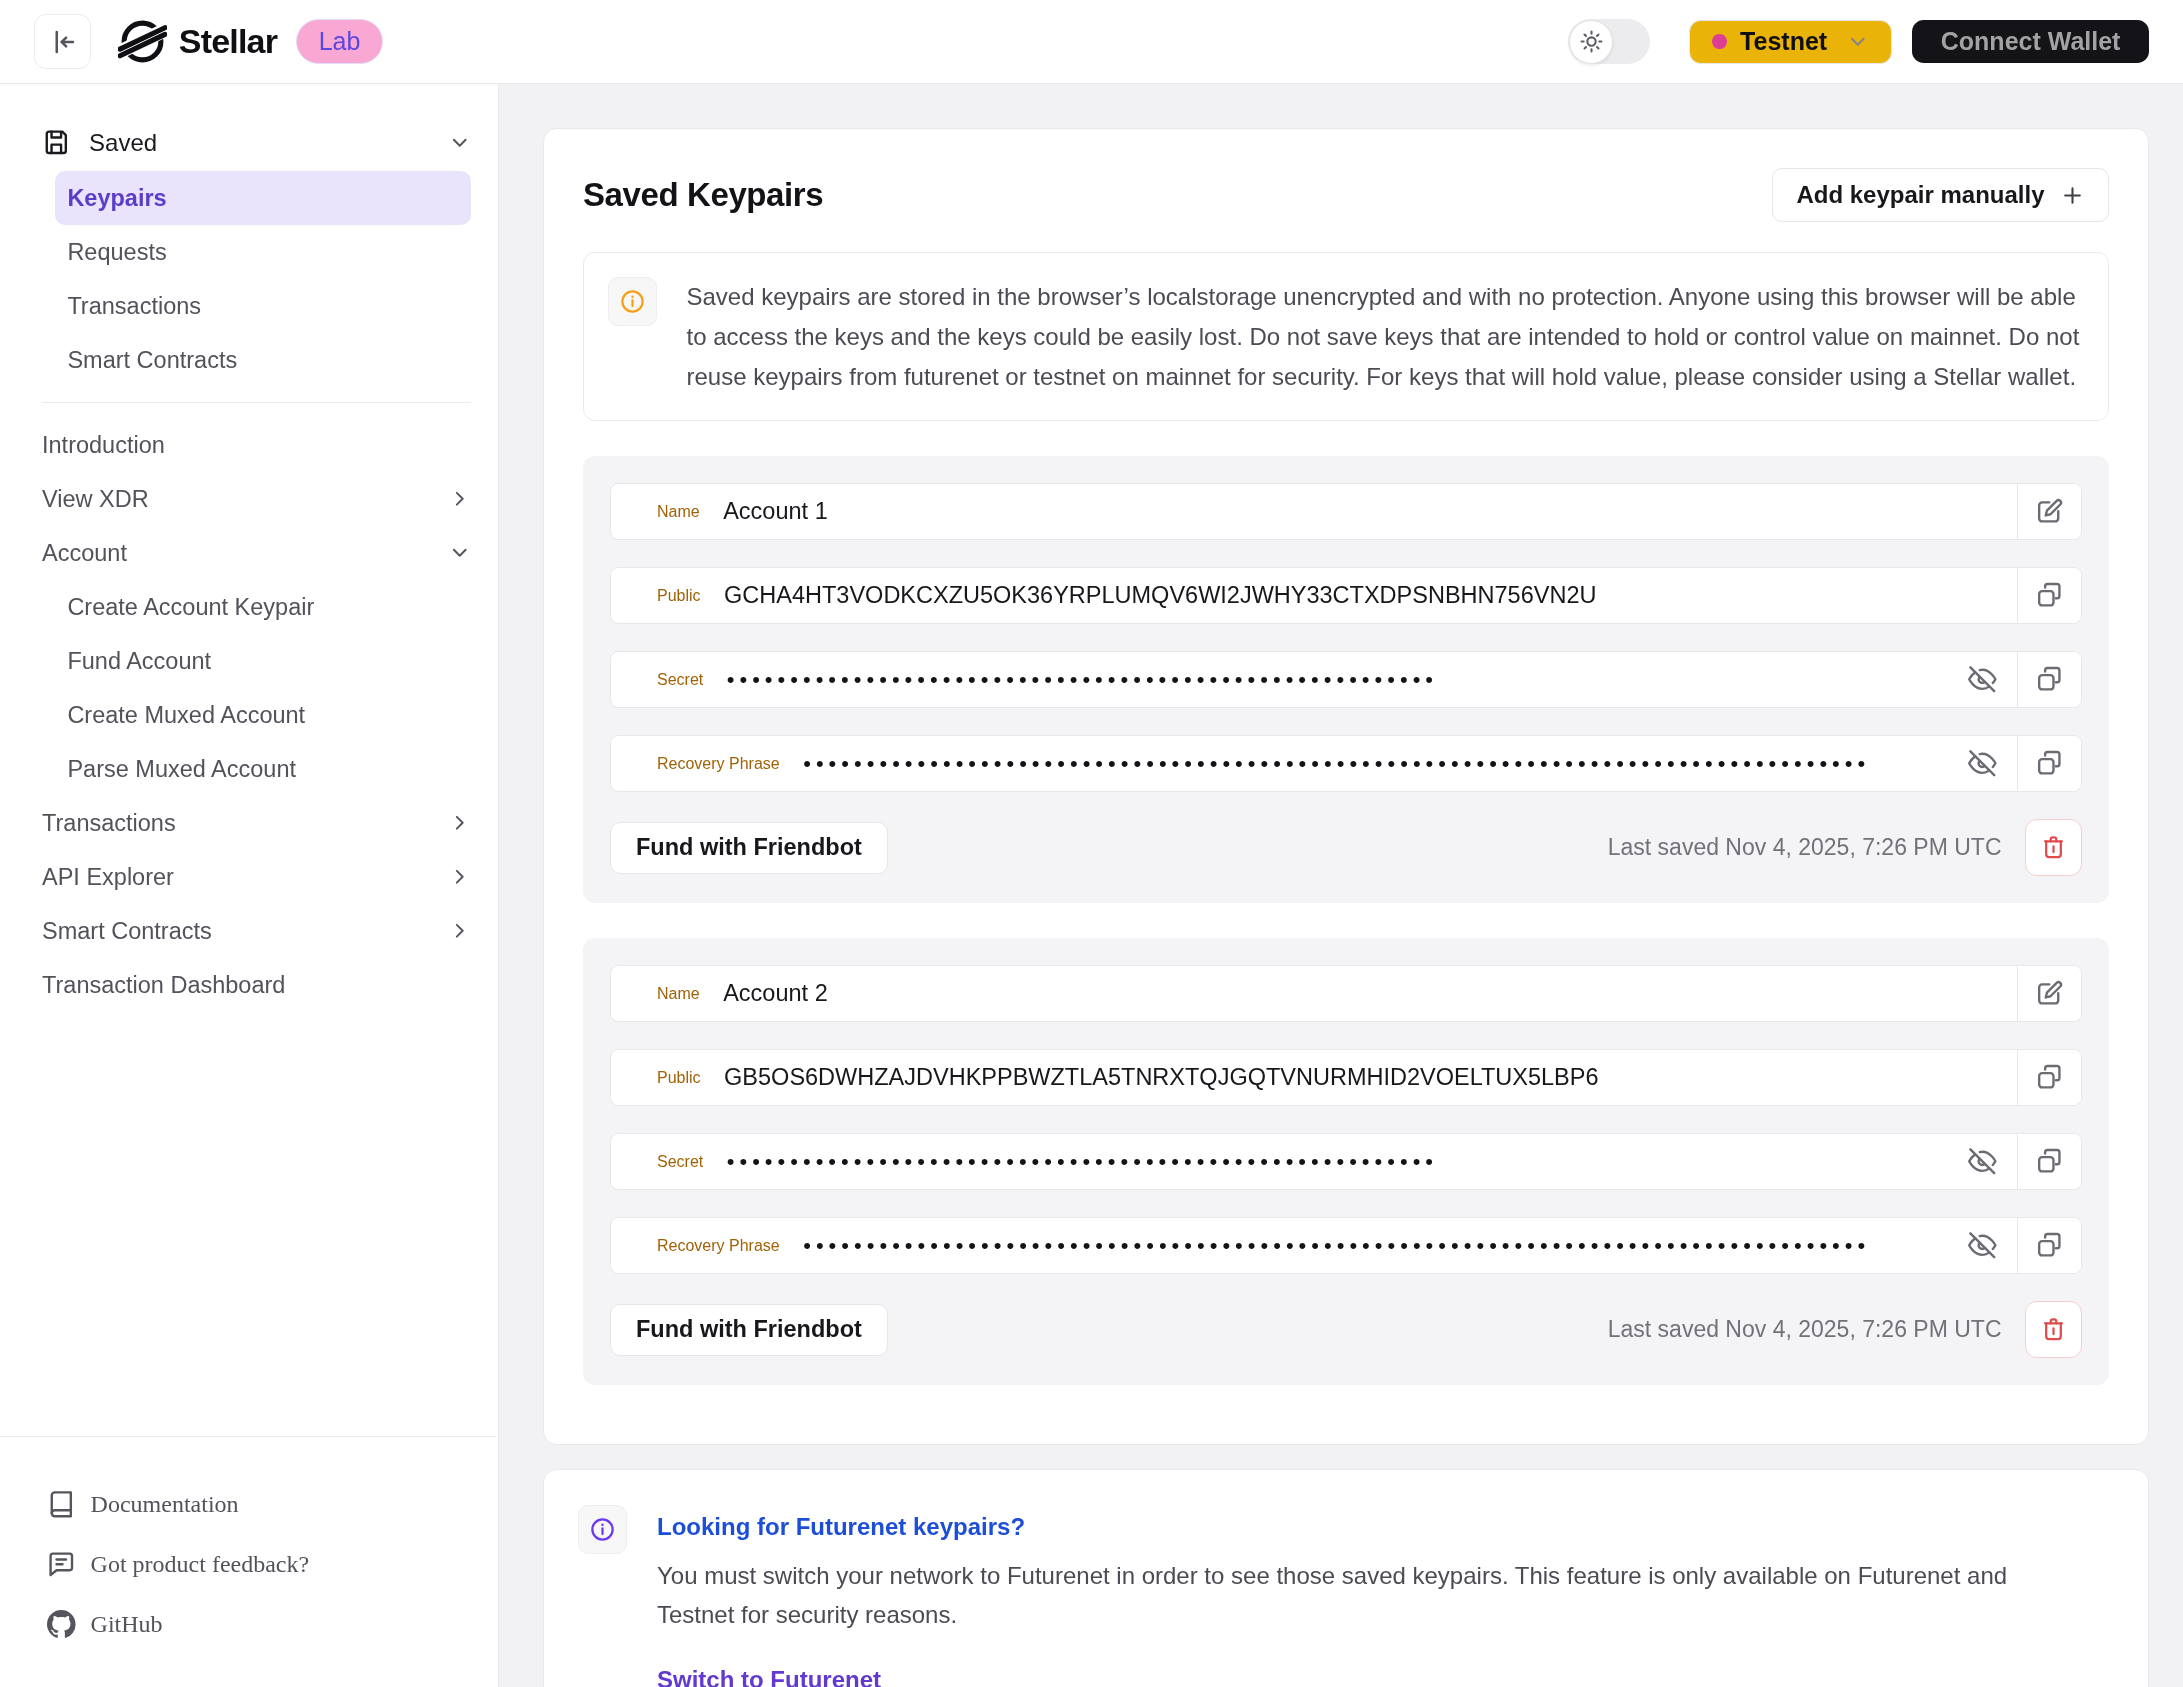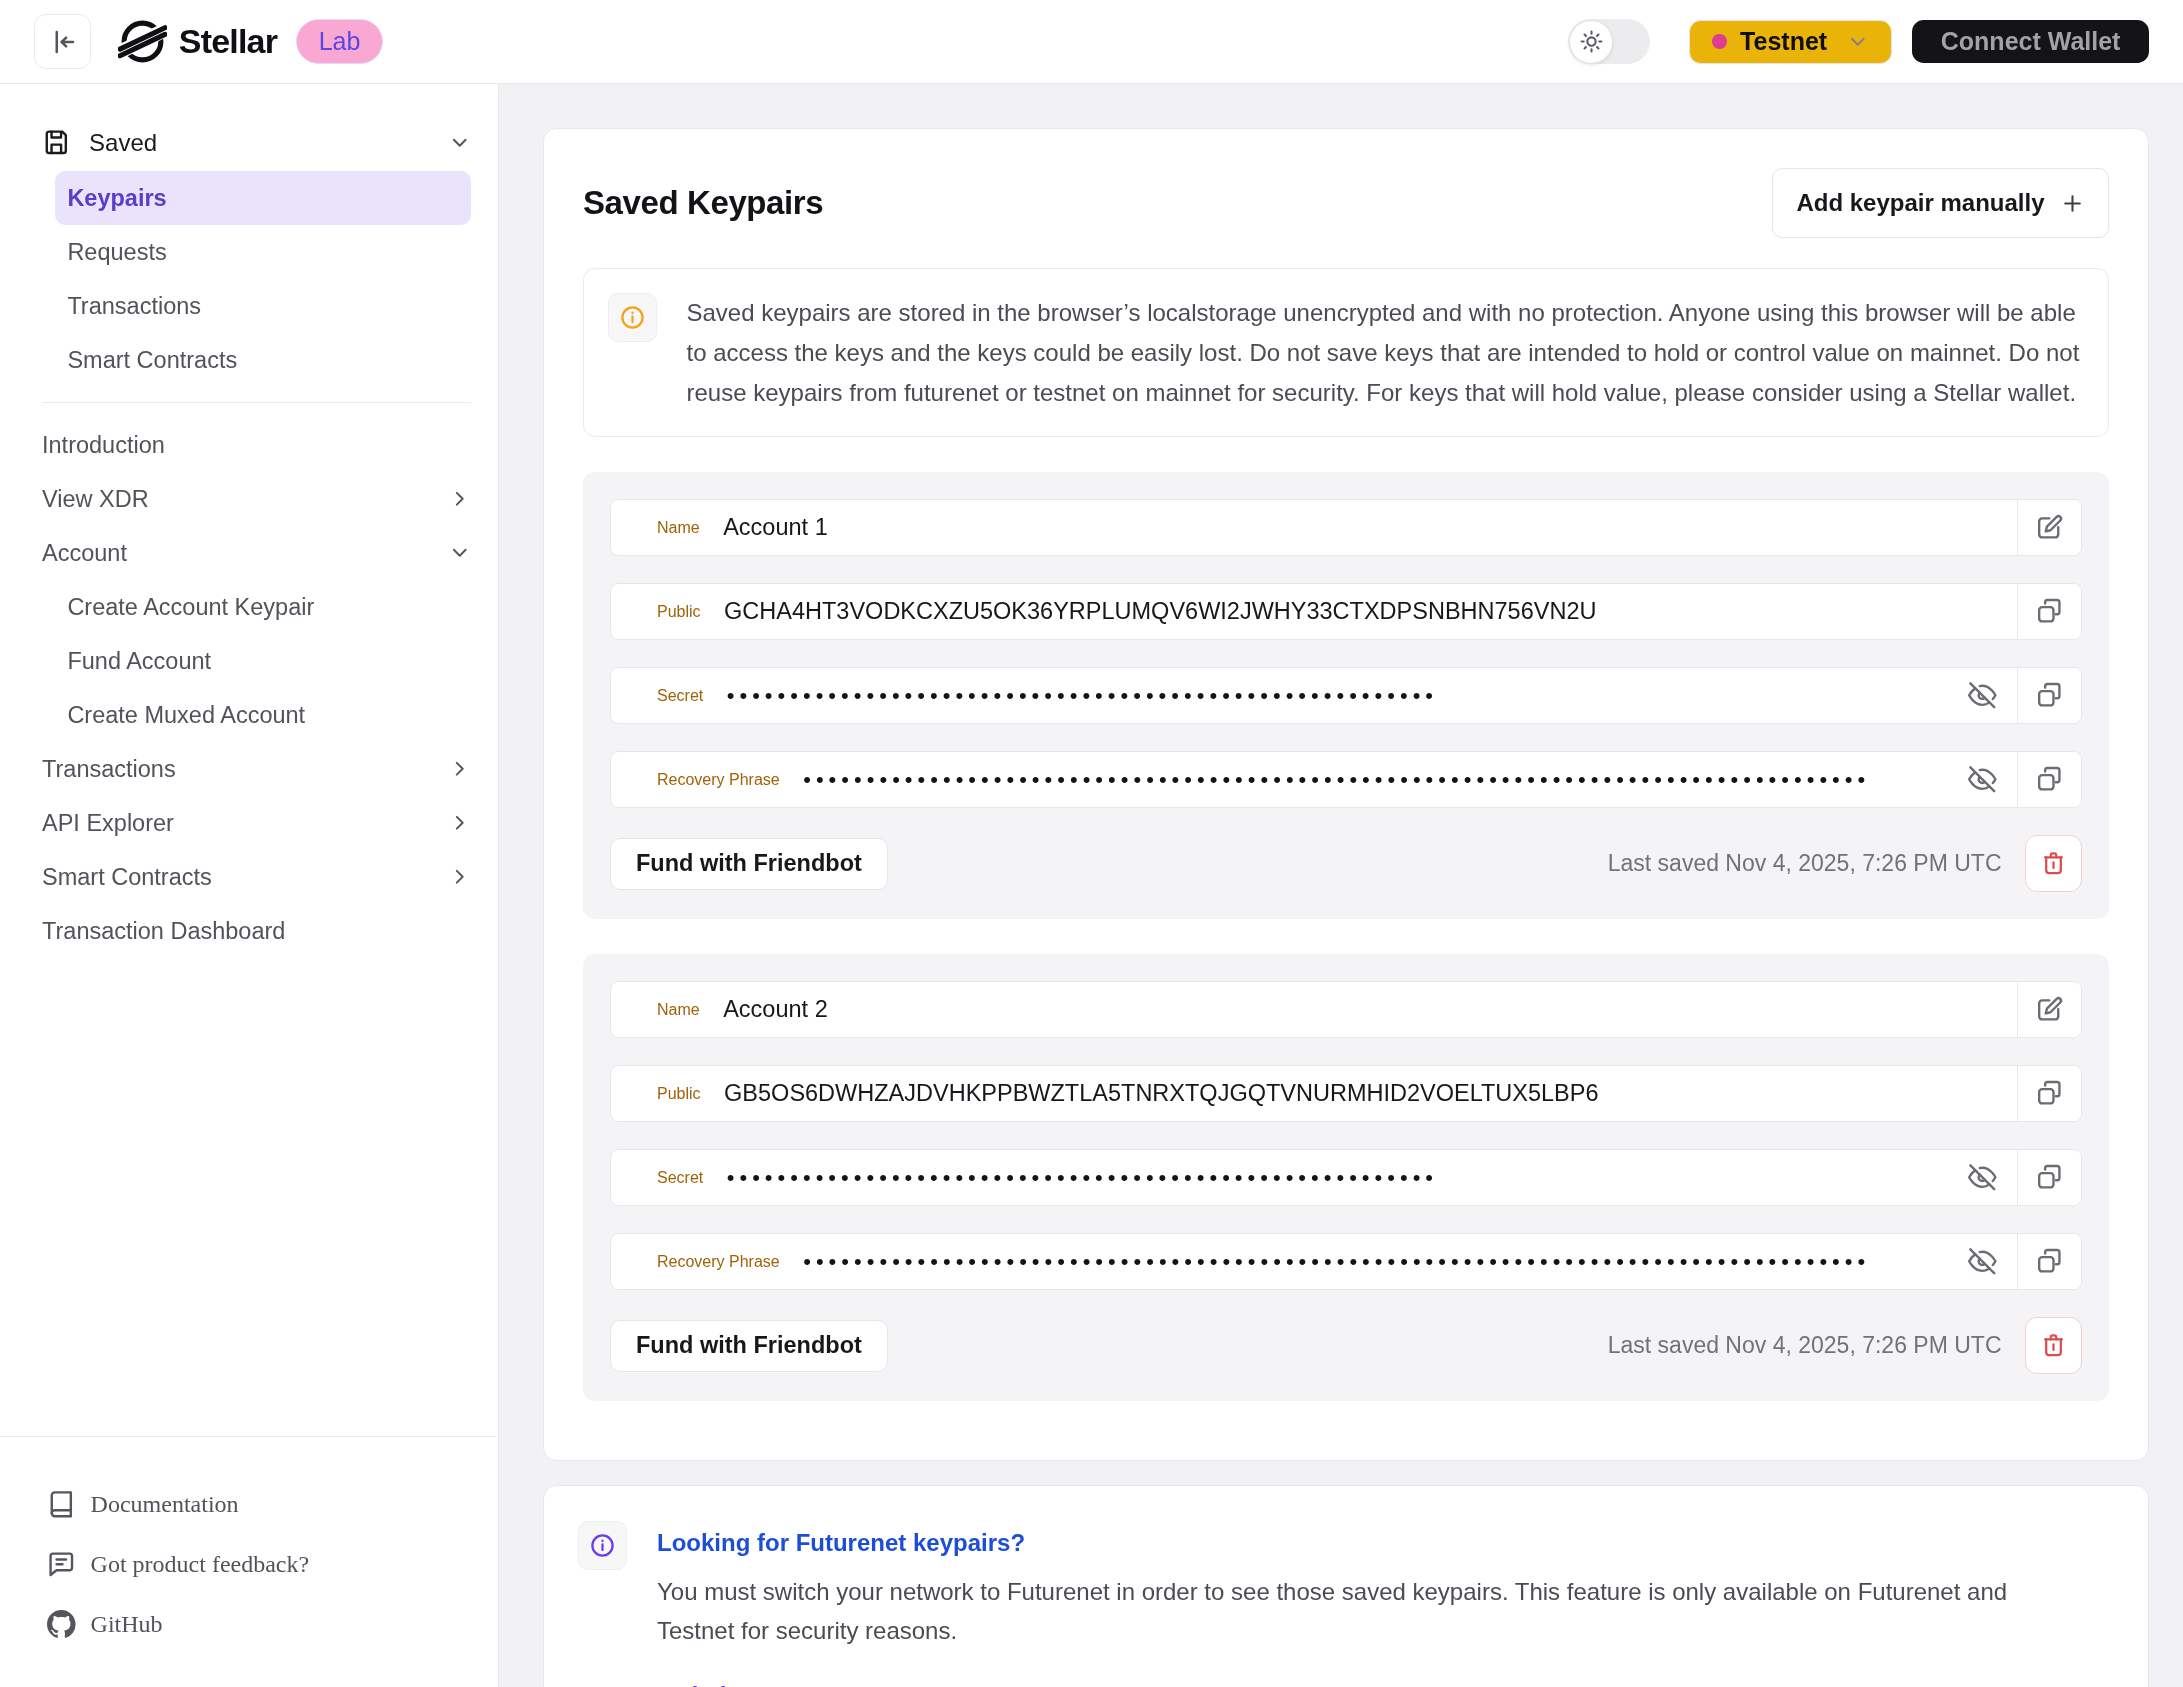--- a/index.html
+++ b/index.html
@@ -78,21 +78,21 @@
 
   
   .main { position:absolute; top:84px; left:499px; right:0; bottom:0; padding:44px 34px 0 44px; }
   .panel {
     background:#FFFFFF; border:1.7px solid #E8E8EB; border-radius:13.4px;
   }
   .panel-keypairs { padding:39px 39px 59px 39px; }
   .panel-head { display:flex; align-items:center; }
   .page-title { font-size:33px; font-weight:700; letter-spacing:-0.4px; color:#121217; }
   .add-btn {
-    margin-left:auto; height:70px; background:#FFFFFF; border:1.7px solid #E6E6E9; border-radius:10px;
+    margin-left:auto; height:54px; background:#FFFFFF; border:1.7px solid #E6E6E9; border-radius:10px;
     display:flex; align-items:center; padding:0 23.5px; font-size:24px; font-weight:700; color:#18181C;
     cursor:pointer; font-family:inherit;
   }
   .add-btn .plus { color:#3F3F46; margin-left:15px; }
 
   .warning-box {
     margin-top:30px; border:1.7px solid #EAEAED; border-radius:11.8px; background:#FFFFFF;
     padding:23.5px; display:flex; align-items:flex-start;
   }
   .icon-tile {
@@ -228,20 +228,21 @@
       <span>Account</span>
       <span class="nav-chev">
         <svg width="23.5" height="23.5" viewBox="0 0 24 24" fill="none" stroke="currentColor" stroke-width="2" stroke-linecap="round" stroke-linejoin="round">
             <path d="m6 9 6 6 6-6"></path>
           </svg>
       </span>
     </div>
     <div class="nav-subitem">Create Account Keypair</div>
     <div class="nav-subitem">Fund Account</div>
     <div class="nav-subitem">Create Muxed Account</div>
+    <div class="nav-subitem">Parse Muxed Account</div>
     <div class="nav-item">
       <span>Transactions</span>
       <span class="nav-chev">
         <svg width="23.5" height="23.5" viewBox="0 0 24 24" fill="none" stroke="currentColor" stroke-width="2" stroke-linecap="round" stroke-linejoin="round">
             <path d="m9 6 6 6-6 6"></path>
           </svg>
       </span>
     </div>
     <div class="nav-item">
       <span>API Explorer</span>

